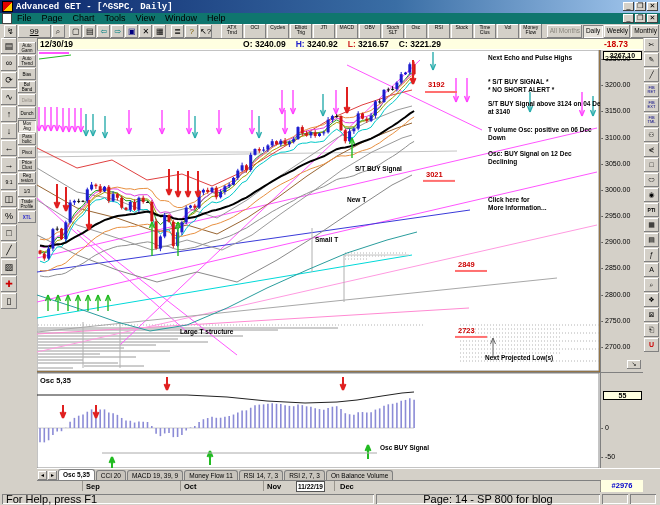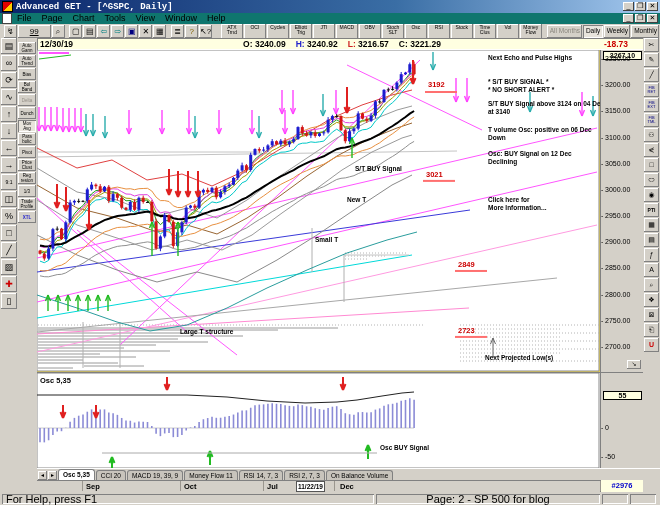--- a/index.html
+++ b/index.html
@@ -36,21 +36,21 @@
   .licon{width:16px;height:16px;margin:0 0 1px 1px;}
   #leftbtns{left:18px;top:42px;width:19px;height:450px;background:#d4d0c8;}
   .lbtn{width:18px;height:12px;margin-bottom:1px;background:#d4d0c8;box-shadow:inset -1px -1px 0 #808080,inset 1px 1px 0 #fff;font-size:4.5px;line-height:5px;text-align:center;display:flex;flex-direction:column;justify-content:center;}
   .lbtn.pressed{box-shadow:inset 1px 1px 0 #808080,inset -1px -1px 0 #fff;background:#e8e4dc;}
   .lbtn.disabled{color:#948f86;}
   
   #righttools{left:643px;top:38px;width:17px;height:454px;background:#d4d0c8;}
   .ricon{width:15px;height:14px;margin:0 0 1px 1px;font-size:7px;line-height:14px;}
   .ricon.txt{font-size:4px;line-height:4.5px;display:flex;flex-direction:column;justify-content:center;color:#000080;}
   
-  #chartwrap{left:37px;top:50px;width:606px;height:322px;background:#fde047;}
+  #chartwrap{left:37px;top:50px;width:606px;height:322px;background:#a16207;}
   #oscwrap{left:37px;top:372px;width:606px;height:96px;background:#fff;border-top:1px solid #808080;}
   .scalecol{position:absolute;left:563px;top:0;width:43px;background:#d4d0c8;border-left:1px solid #808080;}
   .ticklbl{position:absolute;left:4px;font-size:7px;white-space:nowrap;}
   .ticklbl:before{content:"-";position:absolute;left:-4px;}
   .curtag{position:absolute;left:2px;width:37px;background:#ffffe1;border:1px solid #000;font-size:7px;font-weight:bold;text-align:center;}
   
   #tabsrow{left:37px;top:468px;width:623px;height:12px;background:#d4d0c8;display:flex;align-items:flex-end;border-top:1px solid #fff;}
   .spin{width:9px;height:9px;background:#d4d0c8;box-shadow:inset -1px -1px 0 #808080,inset 1px 1px 0 #fff;font-size:5px;line-height:9px;text-align:center;margin:0 0 1px 1px;}
   .tab{height:10px;font-size:6.5px;line-height:10px;padding:0 4px;border:1px solid #808080;border-bottom:none;border-radius:3px 3px 0 0;background:#c8c4bc;margin-left:1px;white-space:nowrap;}
   .tab.active{background:#fff;height:11px;font-weight:bold;}
@@ -857,25 +857,25 @@
   <div id="xaxis" class="abs">
     <div id="barnum">#2976</div>
   <div class="xsep" style="left: 45px;"></div>
       <div class="xsep" style="left: 143px;"></div>
       <div class="xsep" style="left: 226px;"></div>
       <div class="xsep" style="left: 259px;"></div>
       <div class="xsep" style="left: 297px;"></div>
       <div class="xsep" style="left: 563px;"></div>
       <div class="xlbl" style="left: 49px;">Sep</div>
       <div class="xlbl" style="left: 147px;">Oct</div>
-      <div class="xlbl" style="left: 230px;">Jul</div>
+      <div class="xlbl" style="left: 230px;">Nov</div>
       <div class="xlbl" style="left: 303px; text-align: right;">Dec</div>
       <div id="datebox" style="left: 259px;">11/22/19</div>
     </div>
 
   <div id="statusbar" class="abs">
     <div class="stseg" style="width:368px;padding-left:4px;">For Help, press F1</div>
-    <div class="stseg" style="width:224px;justify-content:center;">Page: 2 - SP 500 for blog</div>
+    <div class="stseg" style="width:224px;justify-content:center;">Page: 14 - SP 800 for blog</div>
     <div class="stseg" style="width:26px;"></div>
     <div class="stseg" style="width:26px;"></div>
   </div>
 
 </div>
 
 </body></html>

